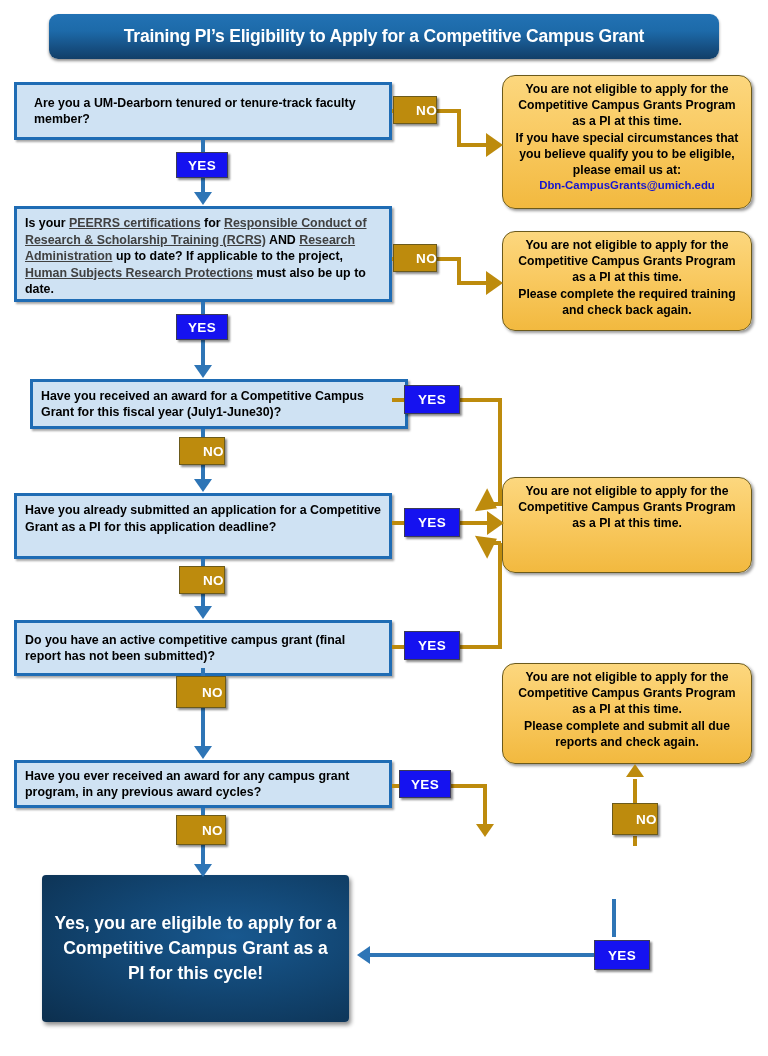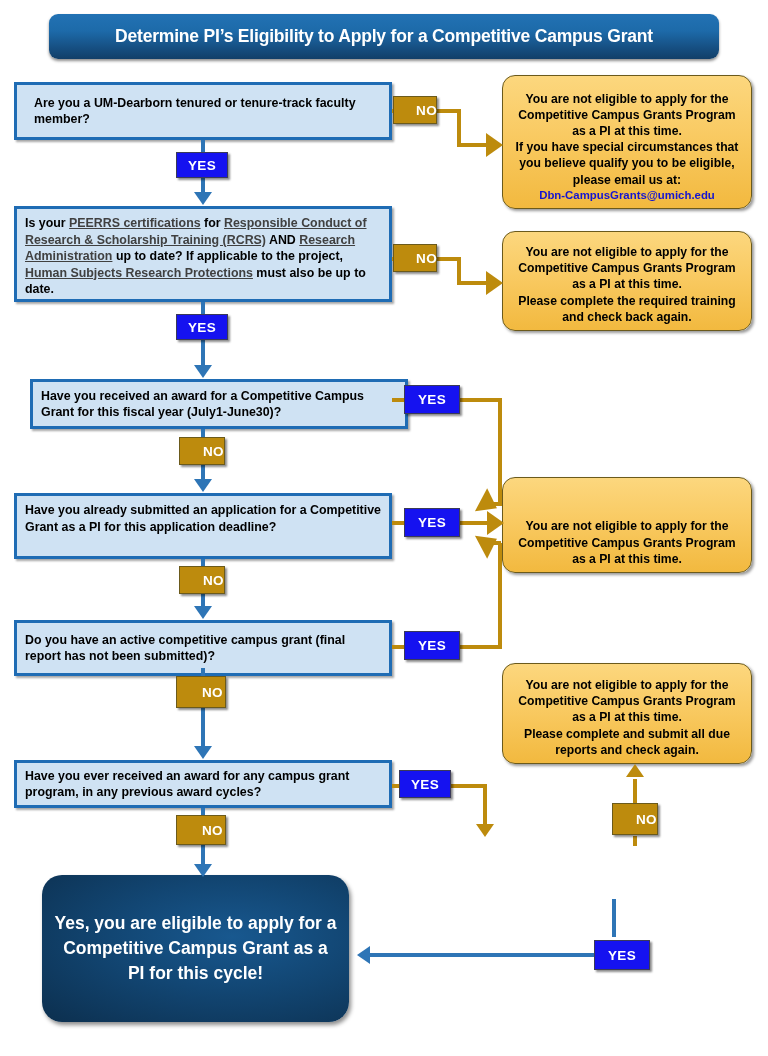--- a/index.html
+++ b/index.html
@@ -54,36 +54,36 @@
   }
 
   
   .ybox{
     position:absolute;
     background:linear-gradient(to bottom,#fcd77e 0%,#f9ca62 45%,#f2b93f 100%);
     border:1.5px solid #6b5a1c;
     border-radius:13px;
     box-shadow:2px 2px 3px rgba(0,0,0,.4);
     box-sizing:border-box;
-    display:flex; align-items:center; justify-content:flex-end;
+    display:flex; align-items:center; justify-content:flex-start;
     padding:5px 10px;
     color:#000000;
     font-size:12.2px;
     font-weight:bold;
     line-height:1.33;
     text-align:center;
   }
   .ybox .email{color:#1414d2;font-size:11.4px;}
 
   
   .final-box{
     position:absolute;
     left:42px; top:875px;
     width:307px; height:147px;
-    border-radius:20px;
+    border-radius:4px;
     background:radial-gradient(ellipse at 62% 42%,#18588f 0%,#124673 45%,#0c2f4e 100%);
     box-shadow:2px 3px 4px rgba(0,0,0,.45);
     display:flex;align-items:center;justify-content:center;
     color:#ffffff;
     font-size:17.5px;
     font-weight:bold;
     line-height:1.42;
     text-align:center;
     padding:0 12px;
     box-sizing:border-box;
@@ -117,21 +117,21 @@
   .arrow.up.gold{border-left:9px solid transparent;border-right:9px solid transparent;border-bottom:13px solid #bd8b0d;}
   .arrow.left.blue{border-top:9px solid transparent;border-bottom:9px solid transparent;border-right:13px solid #2e75b6;}
   .arrow.big-right.gold{border-top:12px solid transparent;border-bottom:12px solid transparent;border-left:17px solid #bd8b0d;}
   .arrow.diag-tr.gold{border-top:13px solid transparent;border-bottom:13px solid transparent;border-left:18px solid #bd8b0d;}
 </style>
 </head>
 <body>
 
 <div id="canvas">
 
-  <div class="title-bar">Determine PI’s Eligibility to Apply for a Competitive Campus Grant</div>
+  <div class="title-bar">Training PI’s Eligibility to Apply for a Competitive Campus Grant</div>
 
   <div class="qbox" style="left:14px;top:82px;width:378px;height:58px;padding-left:17px;">
     <span class="txt">Are you a UM-Dearborn tenured or tenure-track faculty member?</span>
   </div>
 
   <div class="ln h gold" style="left:392px;top:109px;width:18px;"></div>
   <div class="chip no" style="left:393px;top:96px;width:44px;height:28px;">NO</div>
   <div class="ln h gold" style="left:437px;top:109px;width:24px;"></div>
   <div class="ln v gold" style="left:457px;top:109px;height:38px;"></div>
   <div class="ln h gold" style="left:457px;top:143px;width:32px;"></div>

